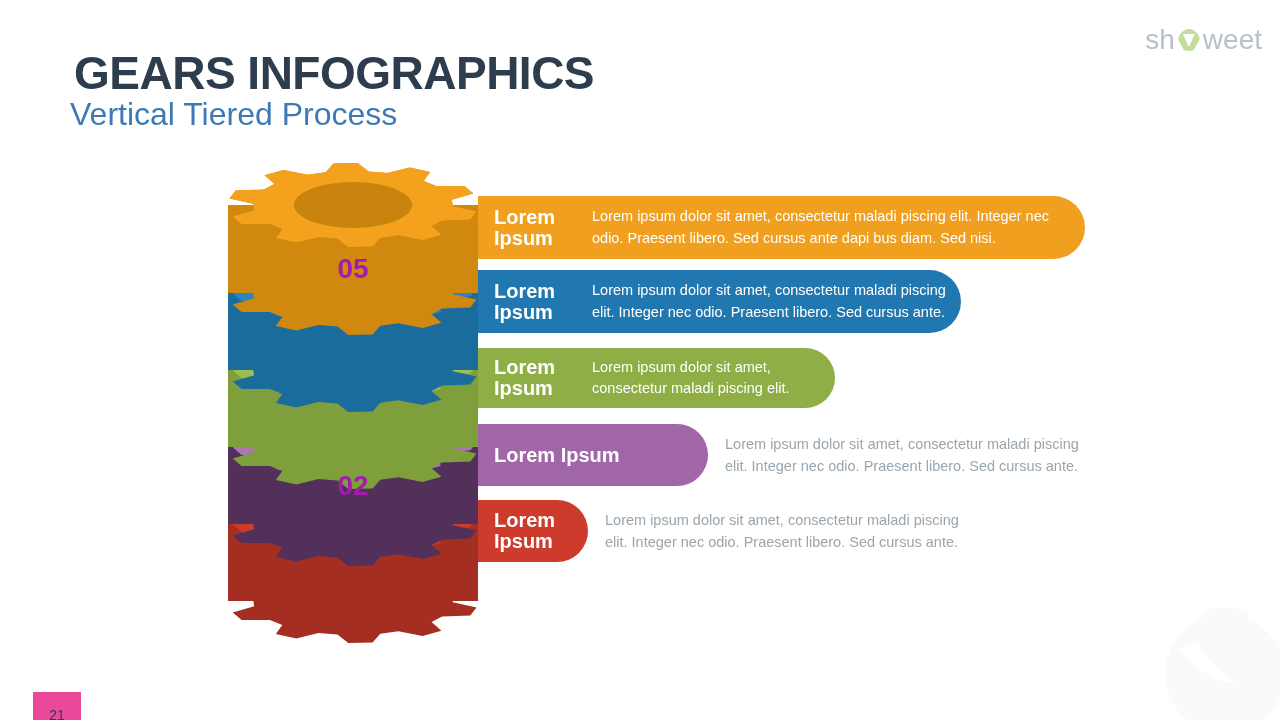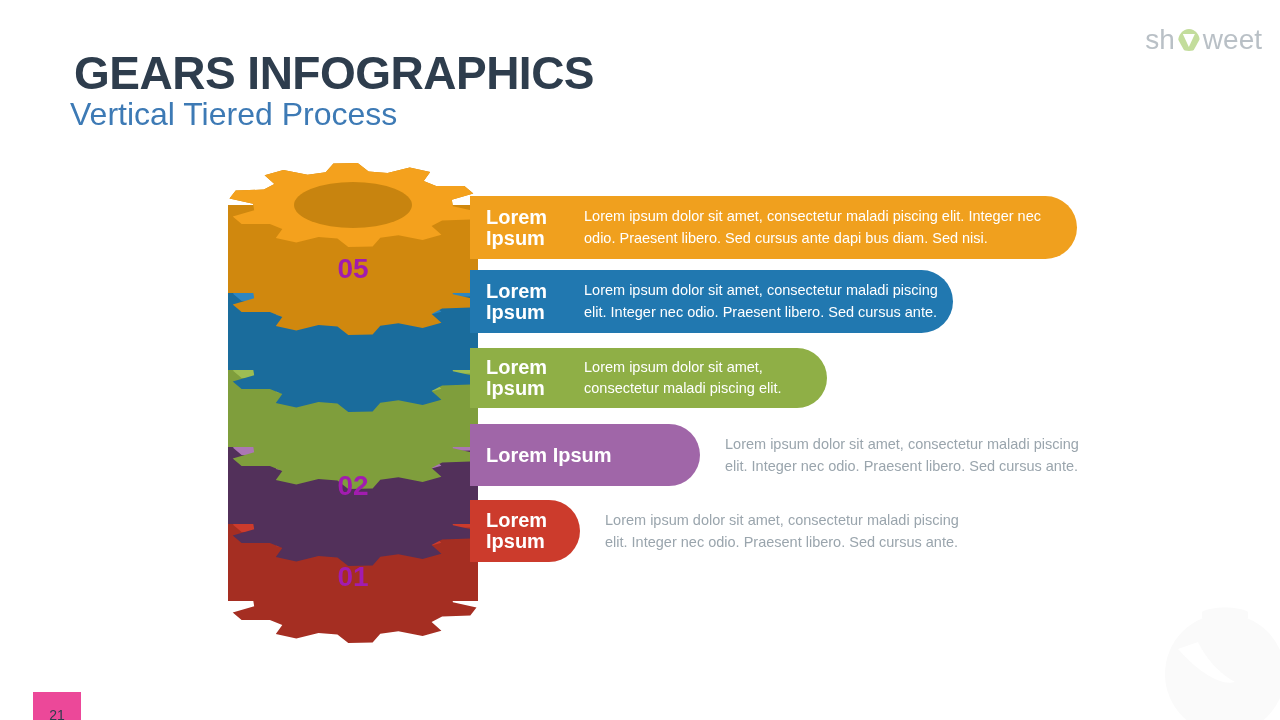--- a/index.html
+++ b/index.html
@@ -64,21 +64,21 @@
   #gear-stack svg { display:block; }
   .gear-number {
     position:absolute; width:100%; text-align:center;
     color:#a21caf; font-size:28px; font-weight:bold;
     font-family:"Liberation Sans", sans-serif;
   }
 
   
   .row { position:absolute; display:flex; align-items:center; }
   .bar {
-    position:absolute; left:0; top:0;
+    position:absolute; left:8px; top:0;
     border-radius:0 38px 38px 0;
     display:flex; align-items:center;
   }
   .bar-heading {
     color:#ffffff; font-weight:bold; font-size:20px; line-height:1.05;
     white-space:pre-line;
   }
   .bar-body {
     color:#ffffff; font-size:14.5px; line-height:1.45;
   }
@@ -130,21 +130,20 @@
       </g>
       <g>
         <path d="M108.4,13.5 L132.7,13.0 L143.6,21.4 L162.5,23.1 L184.7,17.6 L205.2,22.0 L198.7,31.0 L211.1,36.1 L239.4,35.9 L248.3,43.5 L226.8,49.7 L227.9,56.3 L251.5,61.6 L245.3,69.5 L217.1,70.4 L206.6,76.0 L216.4,84.7 L197.6,89.9 L173.4,85.3 L155.3,87.7 L147.6,96.5 L123.3,97.0 L112.4,88.6 L93.5,86.9 L71.3,92.4 L50.8,88.0 L57.3,79.0 L44.9,73.9 L16.6,74.1 L7.7,66.5 L29.2,60.3 L28.1,53.7 L4.5,48.4 L10.7,40.5 L38.9,39.6 L49.4,34.0 L39.6,25.3 L58.4,20.1 L82.6,24.7 L100.7,22.3 Z M108.4,101.5 L132.7,101.0 L143.6,109.4 L162.5,111.1 L184.7,105.6 L205.2,110.0 L198.7,119.0 L211.1,124.1 L239.4,123.9 L248.3,131.5 L226.8,137.7 L227.9,144.3 L251.5,149.6 L245.3,157.5 L217.1,158.4 L206.6,164.0 L216.4,172.7 L197.6,177.9 L173.4,173.3 L155.3,175.7 L147.6,184.5 L123.3,185.0 L112.4,176.6 L93.5,174.9 L71.3,180.4 L50.8,176.0 L57.3,167.0 L44.9,161.9 L16.6,162.1 L7.7,154.5 L29.2,148.3 L28.1,141.7 L4.5,136.4 L10.7,128.5 L38.9,127.6 L49.4,122.0 L39.6,113.3 L58.4,108.1 L82.6,112.7 L100.7,110.3 Z" fill="#d0880e"></path>
         <path d="M3,55 L3,143 L253,143 L253,55 Z" fill="#d0880e"></path>
         <path d="M108.4,13.5 L132.7,13.0 L143.6,21.4 L162.5,23.1 L184.7,17.6 L205.2,22.0 L198.7,31.0 L211.1,36.1 L239.4,35.9 L248.3,43.5 L226.8,49.7 L227.9,56.3 L251.5,61.6 L245.3,69.5 L217.1,70.4 L206.6,76.0 L216.4,84.7 L197.6,89.9 L173.4,85.3 L155.3,87.7 L147.6,96.5 L123.3,97.0 L112.4,88.6 L93.5,86.9 L71.3,92.4 L50.8,88.0 L57.3,79.0 L44.9,73.9 L16.6,74.1 L7.7,66.5 L29.2,60.3 L28.1,53.7 L4.5,48.4 L10.7,40.5 L38.9,39.6 L49.4,34.0 L39.6,25.3 L58.4,20.1 L82.6,24.7 L100.7,22.3 Z" fill="#f4a11d"></path>
         <ellipse cx="128" cy="55" rx="59" ry="23" fill="#c8840f"></ellipse>
       </g>
     </svg>
     <div class="gear-number" style="top: 103px;">05</div>
     <div class="gear-number" style="top: 320px;">02</div>
-    <div class="gear-number" style="top: 411px;">01</div>
   </div>
 
 <div id="rows-layer">
     <div class="row" style="left: 470px; top: 196px; width: 800px; height: 63px;">
       <div class="bar" style="width: 607px; height: 63px; background: rgb(240, 160, 30);">
         <div class="bar-heading" style="margin-left: 16px; min-width: 84px;">Lorem
 Ipsum</div>
         <div class="bar-body" style="width: 470px; margin-left: 14px;">Lorem ipsum dolor sit amet, consectetur maladi piscing elit. Integer nec odio. Praesent libero. Sed cursus ante dapi bus diam. Sed nisi.</div>
       </div>
     </div>

